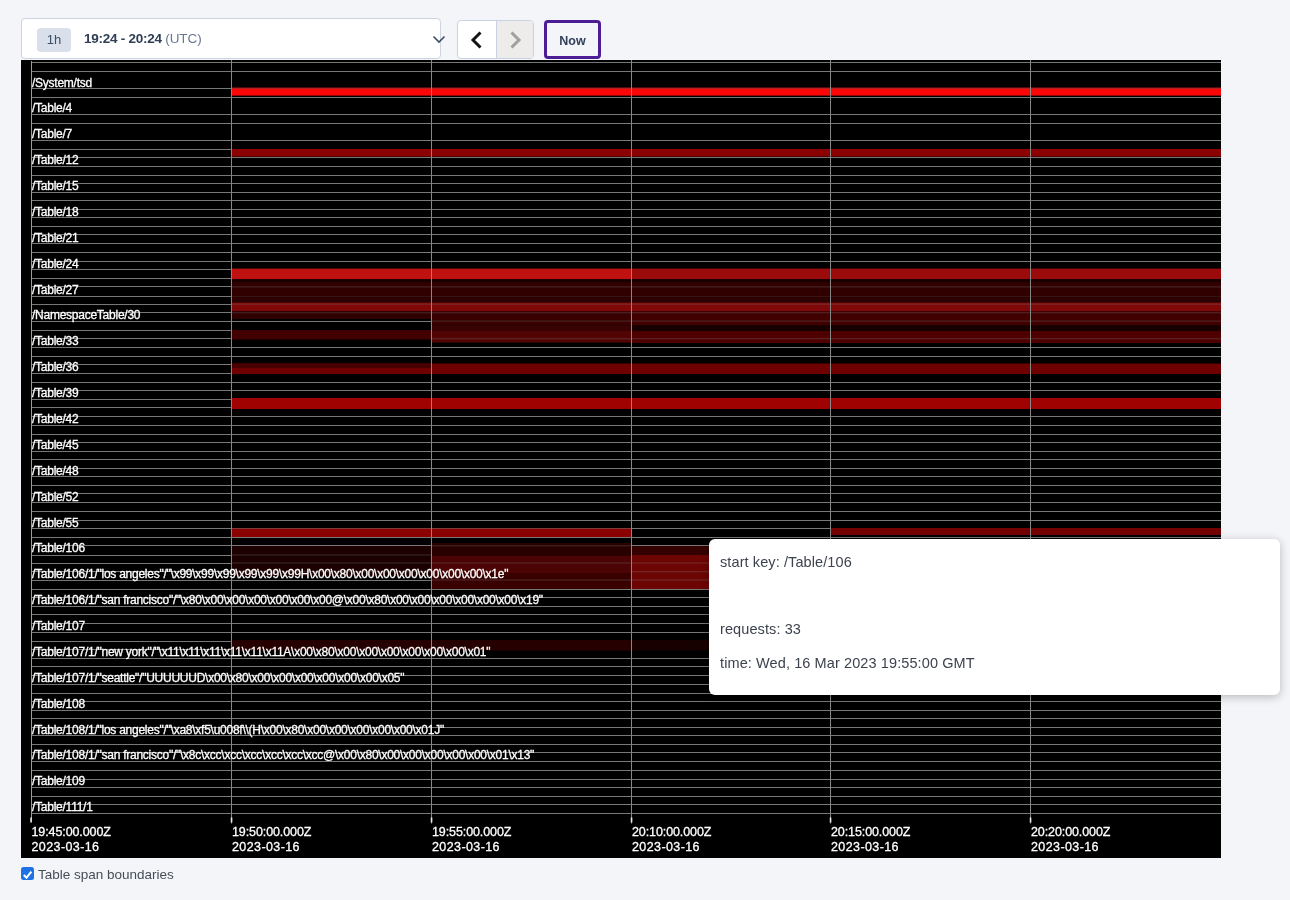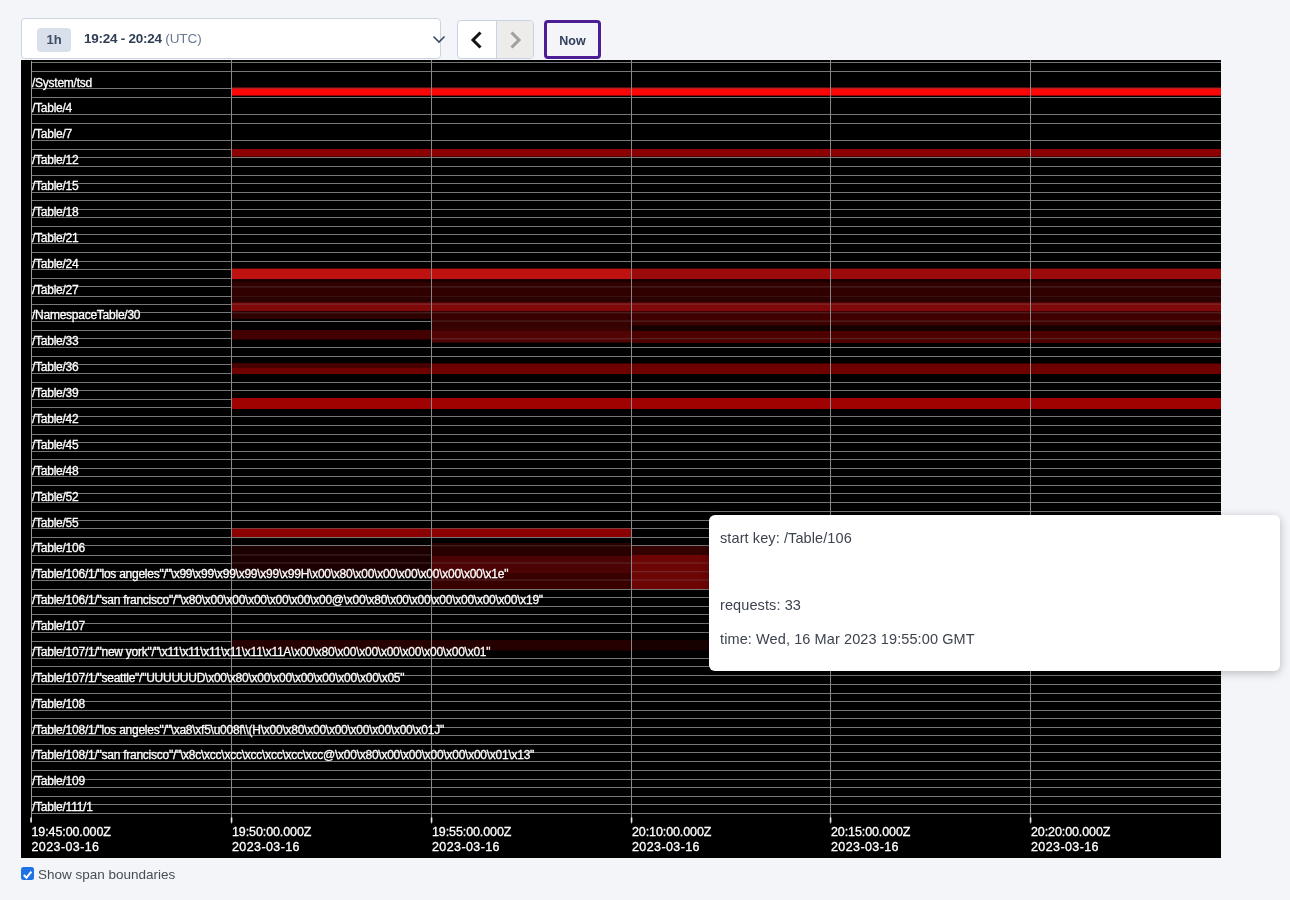--- a/index.html
+++ b/index.html
@@ -4,36 +4,36 @@
 <style>
   * { margin:0; padding:0; box-sizing:border-box; }
   html,body { width:1290px; height:900px; background:#f3f5f9;
     font-family:"Liberation Sans", sans-serif; overflow:hidden; position:relative; }
   .abs { position:absolute; }
   #ttext,#badge,#now,#cbl,#tip { will-change:transform; }
   
   #sel { left:21px; top:18px; width:420px; height:41px; background:#fff;
      border:1px solid #ccd4e1; border-radius:4px; }
   #badge { left:37px; top:28px; width:34px; height:23.5px; background:#dae0eb;
-     border-radius:4px; color:#3e4d68; font-size:13px; font-weight:bold;
+     border-radius:4px; color:#3e4d68; font-size:13px; font-weight:normal;
      text-align:center; line-height:23.5px; }
   #ttext { left:84px; top:31px; font-size:13.5px; font-weight:bold;
      letter-spacing:-0.25px; color:#2f3d55; }
   #ttext span { font-weight:normal; color:#687891; letter-spacing:-0.1px; }
   #grp { left:457px; top:20px; width:77px; height:39px; display:flex;
      border:1px solid #c9d2e2; border-radius:4px; background:#fff; }
   #grp .half { width:50%; height:100%; display:flex; align-items:center;
      justify-content:center; }
   #grp .half.dis { background:#edecea; border-left:1px solid #c9d2e2;
      border-radius:0 3px 3px 0; }
   #now { left:544px; top:20px; width:57px; height:39px; border:3px solid #4c1d95;
      border-radius:4px; color:#33415c; font-size:12.5px; font-weight:bold;
      text-align:center; line-height:37px; }
   
-  #tip { left:709px; top:515px; width:571px; height:156px; background:#fff;
+  #tip { left:709px; top:539px; width:571px; height:156px; background:#fff;
      border-radius:6px; box-shadow:0 2px 10px rgba(0,0,0,0.25); z-index:5; }
   #tip div { position:absolute; left:11px; white-space:pre; font-size:14.5px;
      letter-spacing:0.1px; color:#3d434e; }
   
   #cb { left:21px; top:867px; width:13px; height:13px; background:#1f72e4;
      border-radius:2.5px; }
   #cbl { left:37.5px; top:866.5px; font-size:13.5px; color:#474d55; }
   svg text { font-family:"Liberation Sans", sans-serif; font-size:12px; fill:#fff; letter-spacing:-0.25px; stroke:#fff; stroke-width:0.3px; }
   svg text.ax1 { font-size:12.5px; letter-spacing:-0.1px; }
   svg text.ax2 { font-size:12.5px; letter-spacing:0.4px; }
@@ -152,13 +152,13 @@
     <div style="top:15.2px">start key: /Table/106</div>
     <div style="top:82.4px">requests: 33</div>
     <div style="top:116px">time: Wed, 16 Mar 2023 19:55:00 GMT</div>
   </div>
 
   <div class="abs" id="cb">
     <svg width="13" height="13">
       <path d="M2.8 7 L5.5 9.7 L10.4 3.6" stroke="#fff" stroke-width="2" fill="none"></path>
     </svg>
   </div>
-  <div class="abs" id="cbl">Show span boundaries</div>
+  <div class="abs" id="cbl">Table span boundaries</div>
 
 </body></html>

